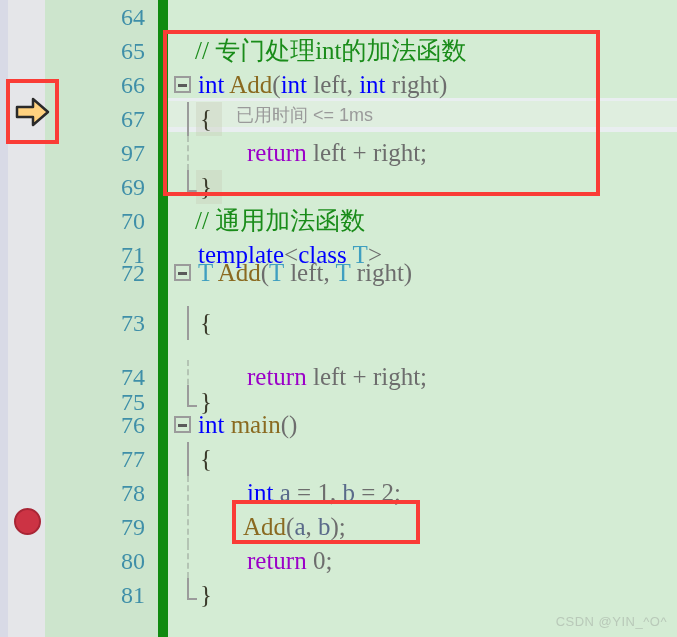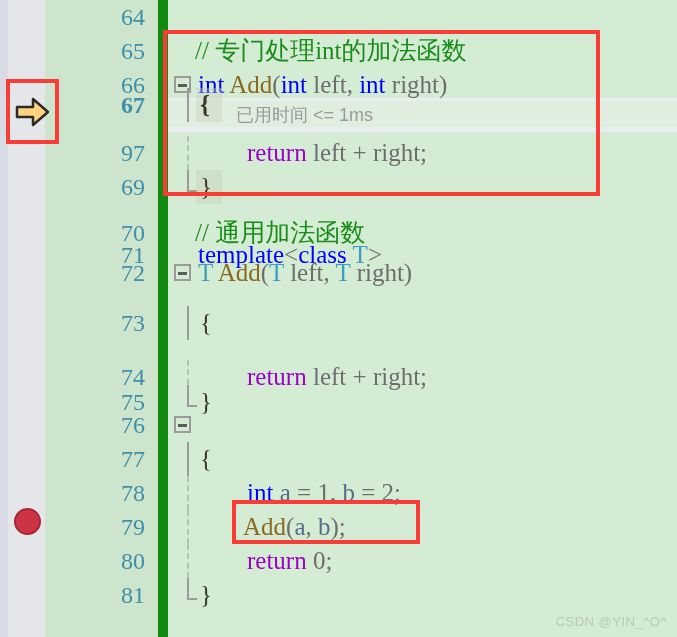--- a/index.html
+++ b/index.html
@@ -123,41 +123,41 @@
       <span class="ln">65</span>
       <span class="code"><span class="cmt">// 专门处理int的加法函数</span></span>
     </div>
 
     <div class="row" style="top:68px;position:absolute;width:677px;">
       <span class="ln">66</span>
       <span class="fold"></span>
       <span class="code" style="left:198px;"><span class="kw">int</span><span class="pun"> </span><span class="fn">Add</span><span class="pun">(</span><span class="kw">int</span><span class="pun"> </span><span class="id">left</span><span class="pun">,</span><span class="pun"> </span><span class="kw">int</span><span class="pun"> </span><span class="id">right</span><span class="pun">)</span></span>
     </div>
 
-    <div class="row" style="top:88px;position:absolute;width:650px;font-weight:bold;">
+    <div class="row" style="top:102px;position:absolute;width:650px;">
       <span class="ln">67</span>
       <span class="vguide"></span>
       <span class="brace-bg"></span>
       <span class="code brace" style="left:200px;"><span>{</span></span>
     </div>
 
     <div class="row" style="top:136px;position:absolute;width:677px;">
       <span class="ln">97</span>
       <span class="vguide dash"></span>
       <span class="code" style="left:247px;"><span class="ret">return</span><span class="pun"> </span><span class="id">left</span><span class="pun"> </span><span class="pun">+</span><span class="pun"> </span><span class="id">right</span><span class="pun">;</span></span>
     </div>
 
     <div class="row" style="top:170px;position:absolute;width:677px;">
       <span class="ln">69</span>
       <span class="vguide endhook"></span>
       <span class="brace-bg"></span>
       <span class="code brace" style="left:200px;"><span>}</span></span>
     </div>
 
-    <div class="row" style="top:216px;position:absolute;width:677px;text-decoration:underline;">
+    <div class="row" style="top:204px;position:absolute;width:677px;text-decoration:underline;">
       <span class="ln">70</span>
       <span class="code"><span class="cmt">// 通用加法函数</span></span>
     </div>
 
     <div class="row" style="top:238px;position:absolute;width:677px;">
       <span class="ln">71</span>
       <span class="code" style="left:198px;"><span class="kw">template</span><span class="pun">&lt;</span><span class="kw">class</span><span class="pun"> </span><span class="type">T</span><span class="pun">&gt;</span></span>
     </div>
 
     <div class="row" style="top:256px;position:absolute;width:572px;">
@@ -180,20 +180,21 @@
 
     <div class="row" style="top:385px;position:absolute;width:625px;">
       <span class="ln">75</span>
       <span class="vguide endhook"></span>
       <span class="code brace" style="left:200px;"><span>}</span></span>
     </div>
 
     <div class="row" style="top:408px;position:absolute;width:677px;">
       <span class="ln">76</span>
       <span class="fold"></span>
+      <span class="code" style="left:198px;"><span class="kw">int</span><span class="pun"> </span><span class="fn">main</span><span class="pun">(</span><span class="pun">)</span></span>
     </div>
 
     <div class="row" style="top:442px;position:absolute;width:677px;">
       <span class="ln">77</span>
       <span class="vguide"></span>
       <span class="code brace" style="left:200px;"><span>{</span></span>
     </div>
 
     <div class="row" style="top:476px;position:absolute;width:677px;">
       <span class="ln">78</span>

